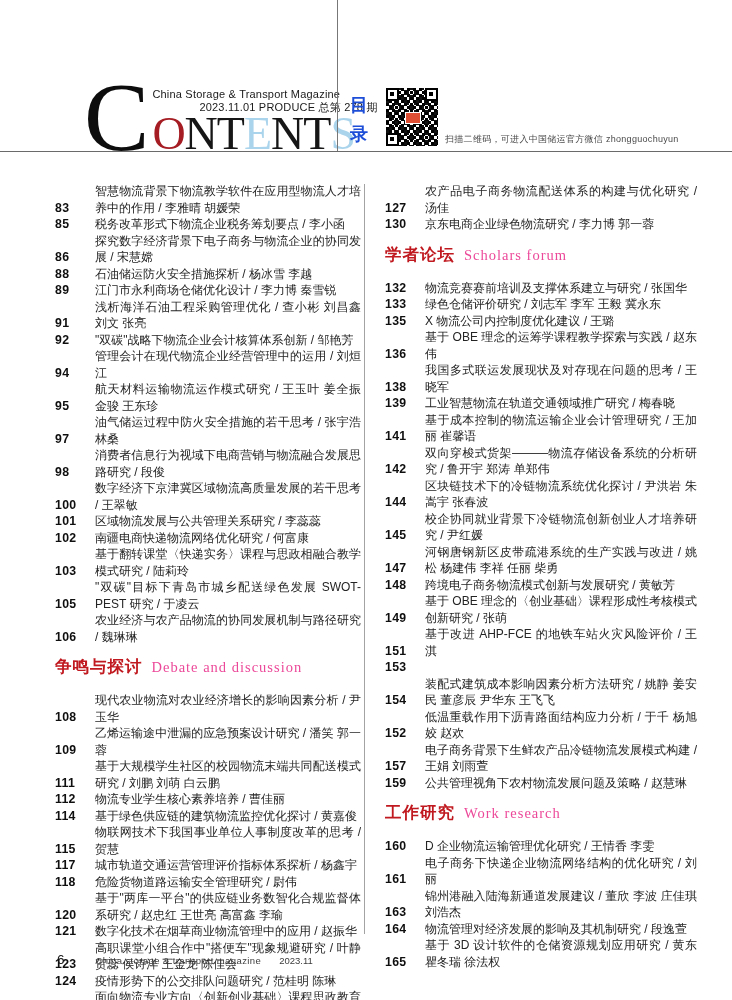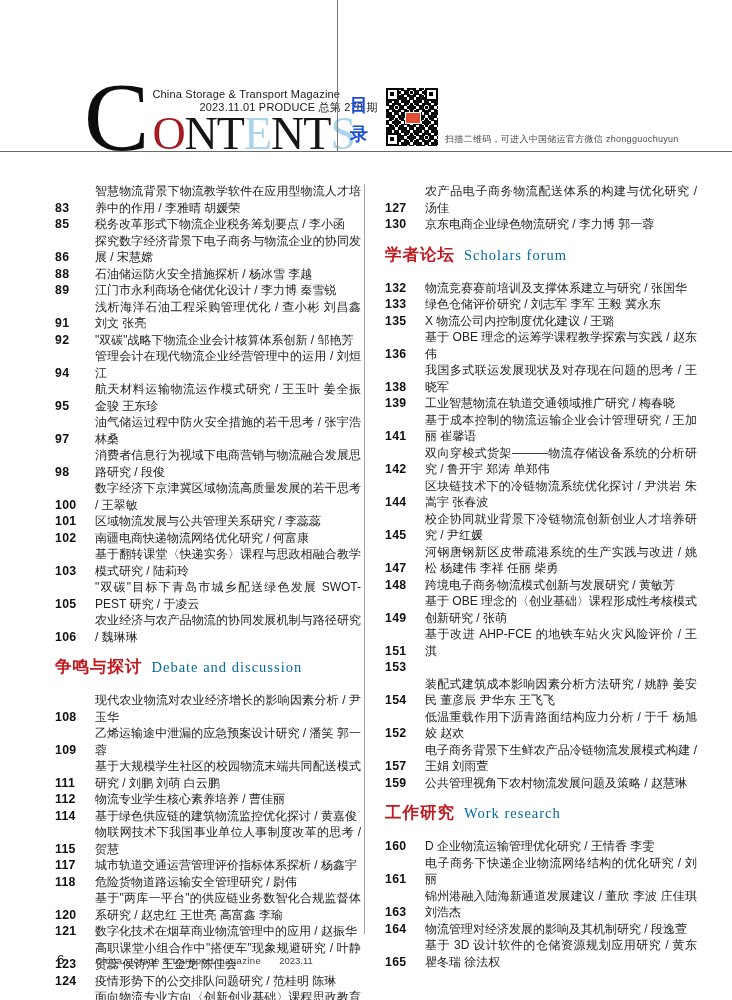--- a/index.html
+++ b/index.html
@@ -30,21 +30,21 @@
   
   .col{position:absolute;top:183px;font-size:12px;line-height:16.5px;color:#242424;}
   .col-left{left:55px;width:306px;}
   .col-right{left:385px;width:312px;}
   .col-divider{position:absolute;left:364px;top:184px;width:1px;height:750px;background:#a3a3a3;}
   .entry{display:flex;align-items:flex-end;}
   .pg{flex:0 0 40px;font-weight:700;color:#0f0f0f;font-size:12.3px;letter-spacing:0.3px;}
   .ttl{flex:1;text-align:justify;}
   .section-head{margin:10px 0 13px;line-height:22px;white-space:nowrap;}
   .sec-zh{font-size:16.5px;font-weight:700;color:#c0191f;letter-spacing:1px;text-align:center;}
-  .sec-en{font-family:"Liberation Serif",serif;font-size:14.5px;color:#0369a1;margin-left:9px;letter-spacing:1px;}
+  .sec-en{font-family:"Liberation Serif",serif;font-size:14.5px;color:#ec4899;margin-left:9px;letter-spacing:1px;}
 
   
   .footer{position:absolute;left:57px;top:950px;}
   .f-num{font-size:13.5px;color:#111;}
   .f-mag{margin-left:31px;font-size:9.5px;color:#3c3c3c;letter-spacing:0.4px;}
   .f-issue{margin-left:18px;font-size:9.5px;color:#3c3c3c;}
 </style>
 </head>
 <body>
 

